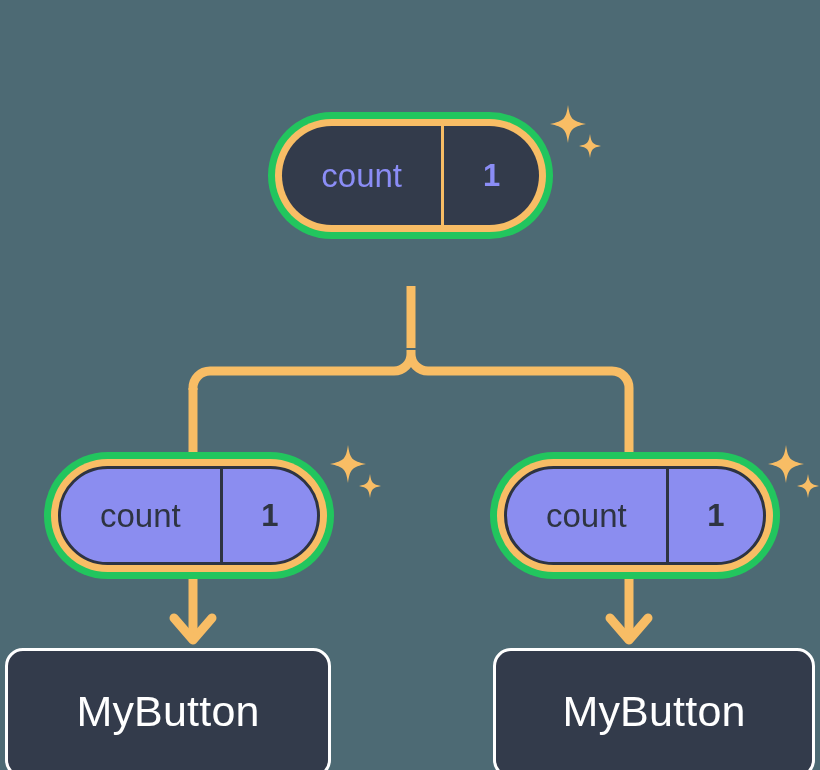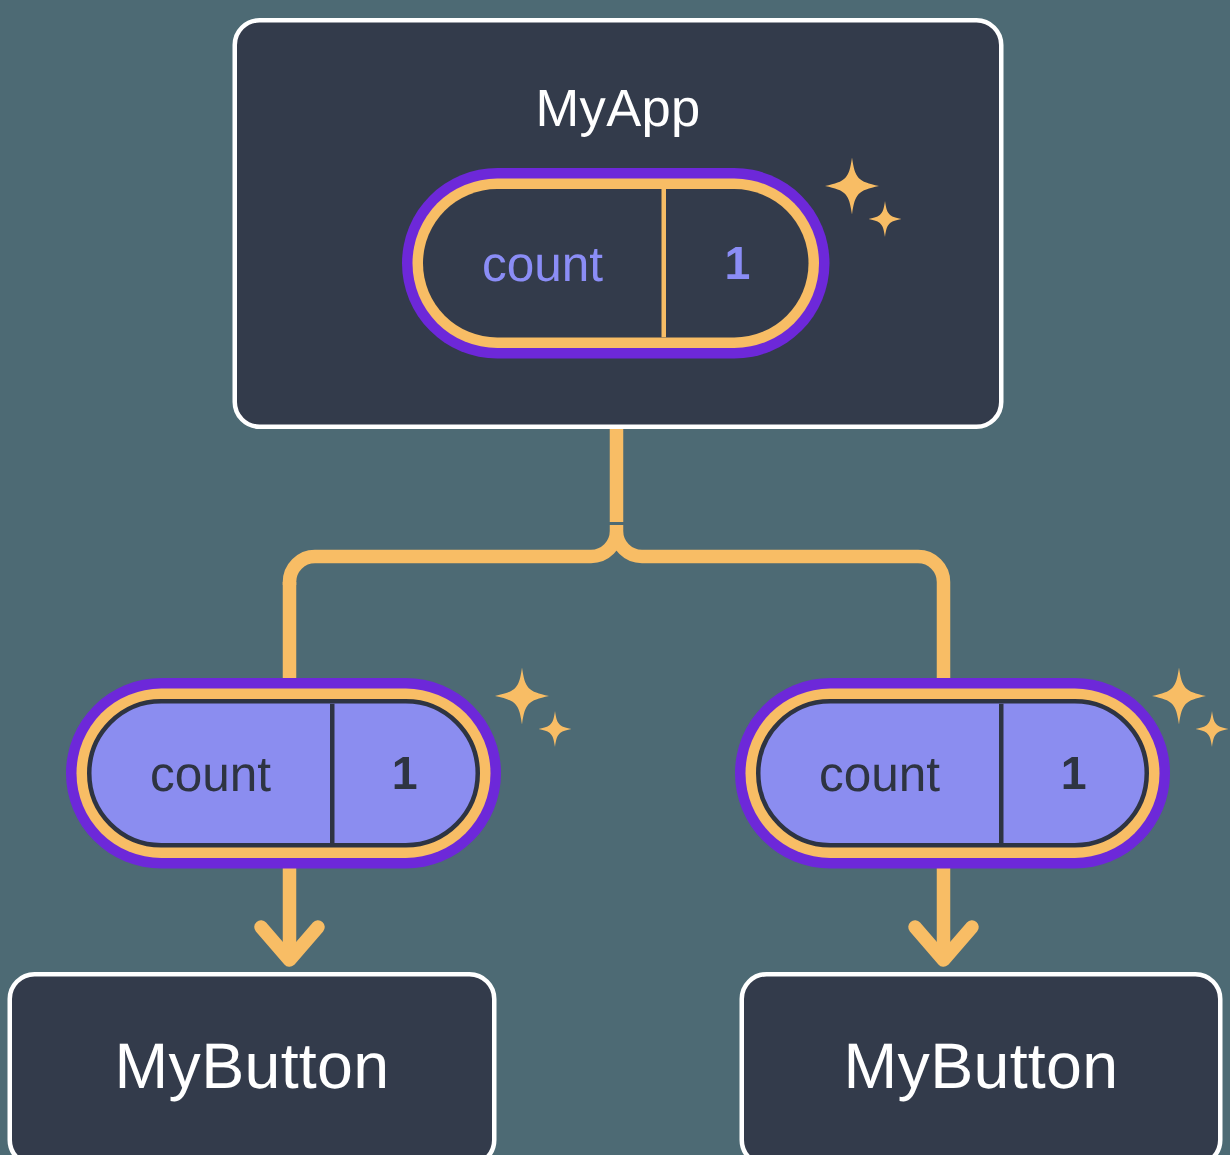--- a/index.html
+++ b/index.html
@@ -75,21 +75,21 @@
     font-size: 43px;
   }
   #node-button-left  { left: 5px;   width: 326px; }
   #node-button-right { left: 493px; width: 322px; }
 
   
   .signal-pill {
     position: absolute;
     box-sizing: border-box;
     border-radius: 999px;
-    background: #6d28d9;              
+    background: #22c55e;              
     padding: 7px;
     display: flex;
   }
   .signal-pill > .pill-mid {
     flex: 1;
     border-radius: 999px;
     background: #f8bd65;              
     padding: 7px;
     display: flex;
   }
@@ -186,23 +186,20 @@
 
     <path d="M193,388 L193,466" fill="none" stroke="#f8bd65" stroke-width="9"></path>
 
     <path d="M193,573 L193,641" fill="none" stroke="#f8bd65" stroke-width="9"></path>
     <path d="M174,618 L193,640 L212,618" fill="none" stroke="#f8bd65" stroke-width="9" stroke-linecap="round" stroke-linejoin="round"></path>
 
     <path d="M629,573 L629,641" fill="none" stroke="#f8bd65" stroke-width="9"></path>
     <path d="M610,618 L629,640 L648,618" fill="none" stroke="#f8bd65" stroke-width="9" stroke-linecap="round" stroke-linejoin="round"></path>
   </svg>
 
-  <div class="component-box" id="node-myapp">
-    <div class="component-title">MyApp</div>
-  </div>
 
   <div class="signal-pill" id="signal-myapp">
     <div class="pill-mid">
       <div class="pill-inner">
         <div class="pill-name">count</div>
         <div class="pill-value">1</div>
       </div>
     </div>
   </div>
 

